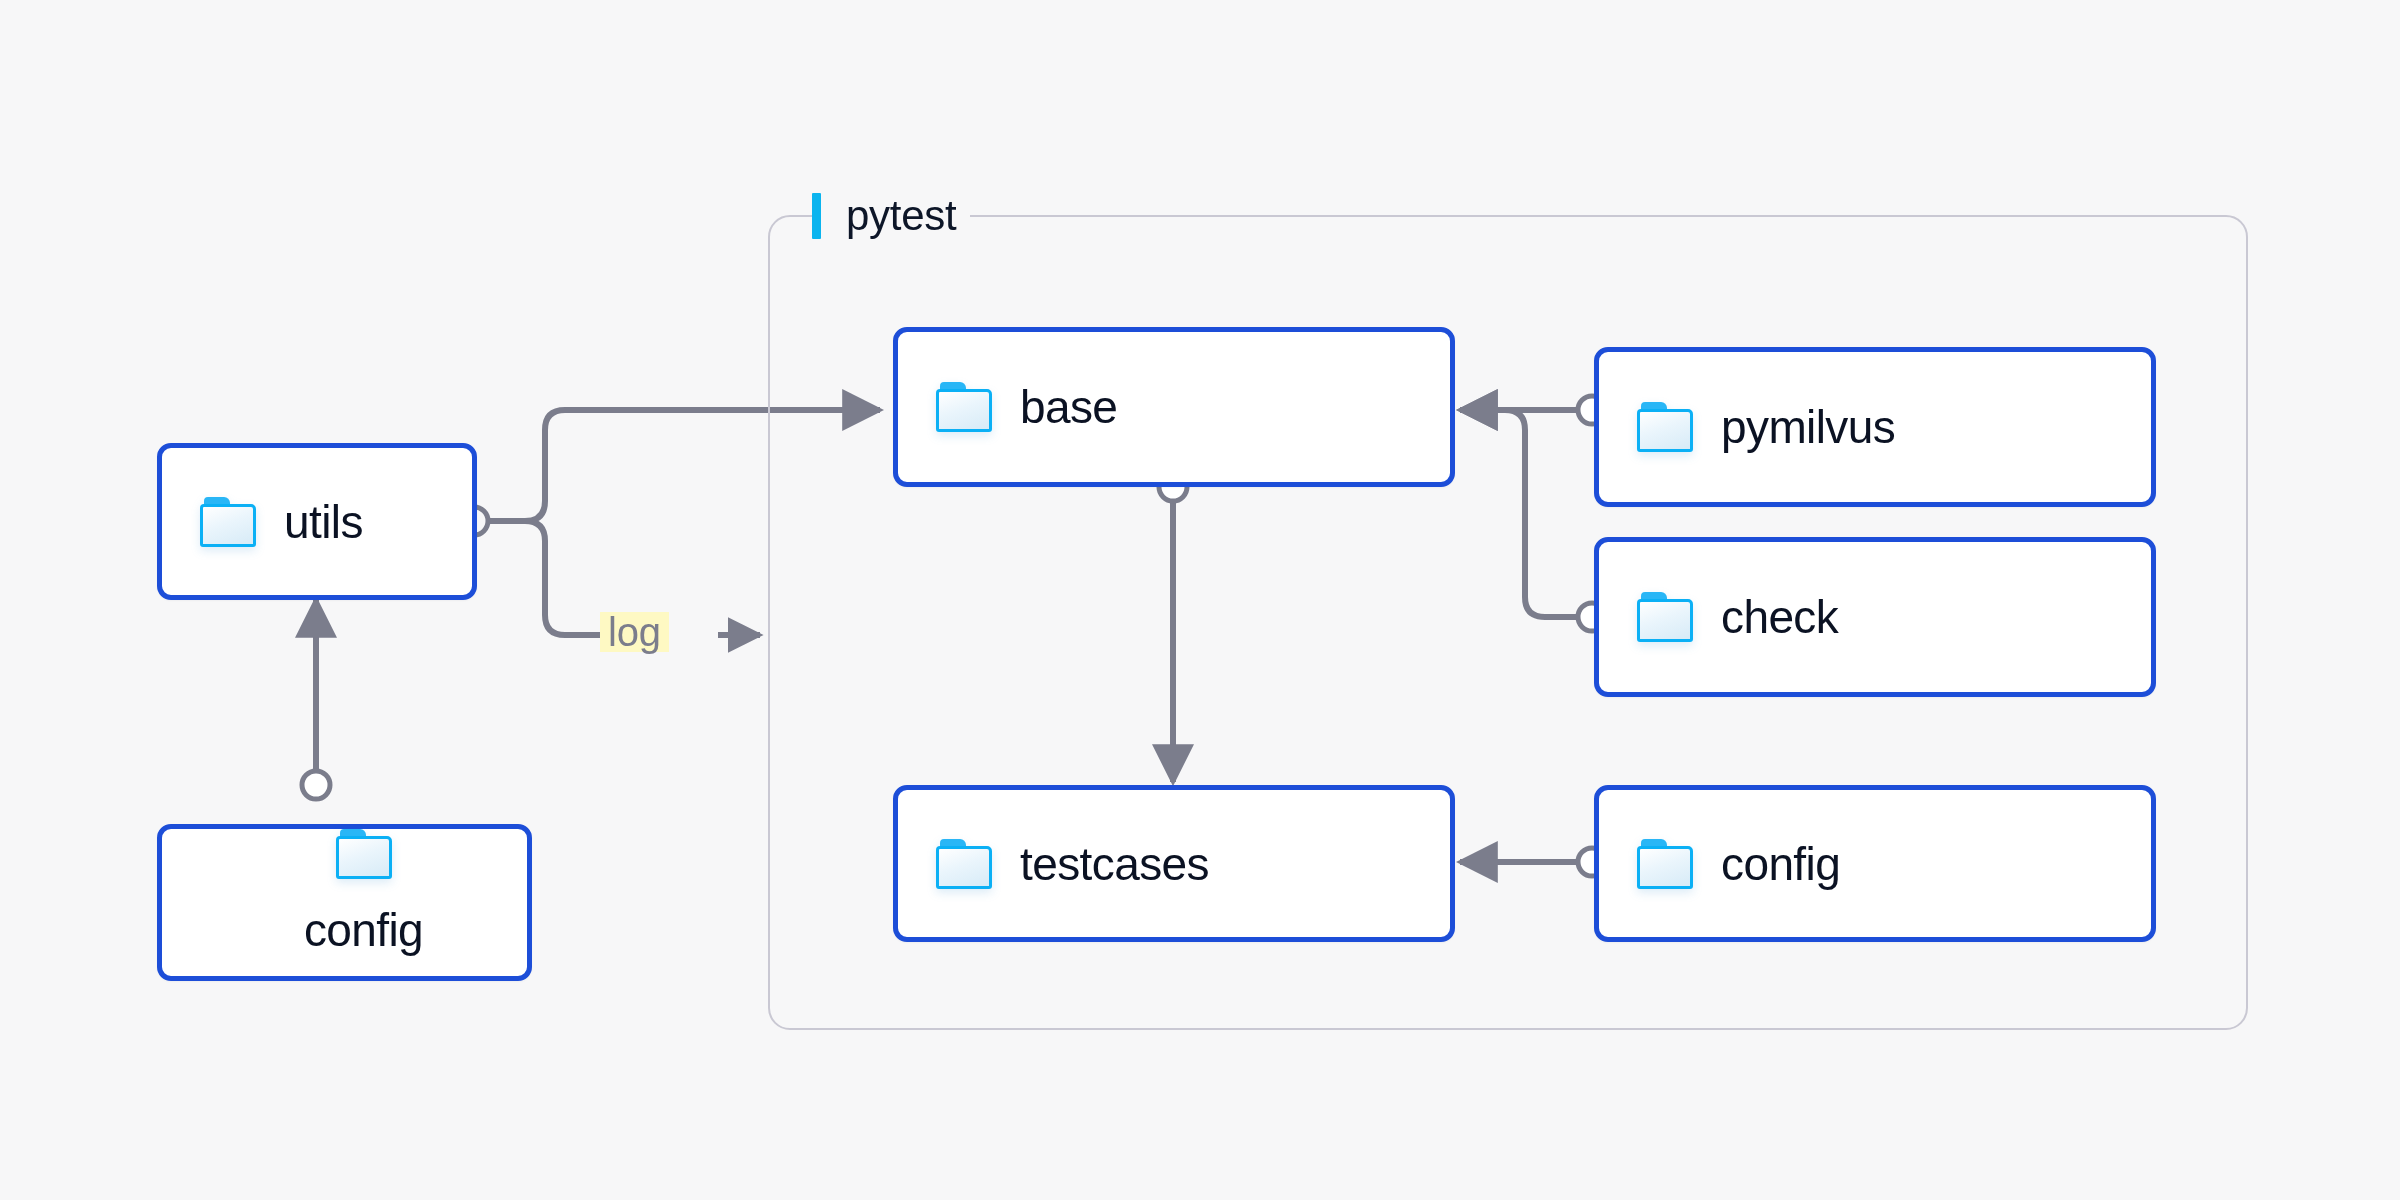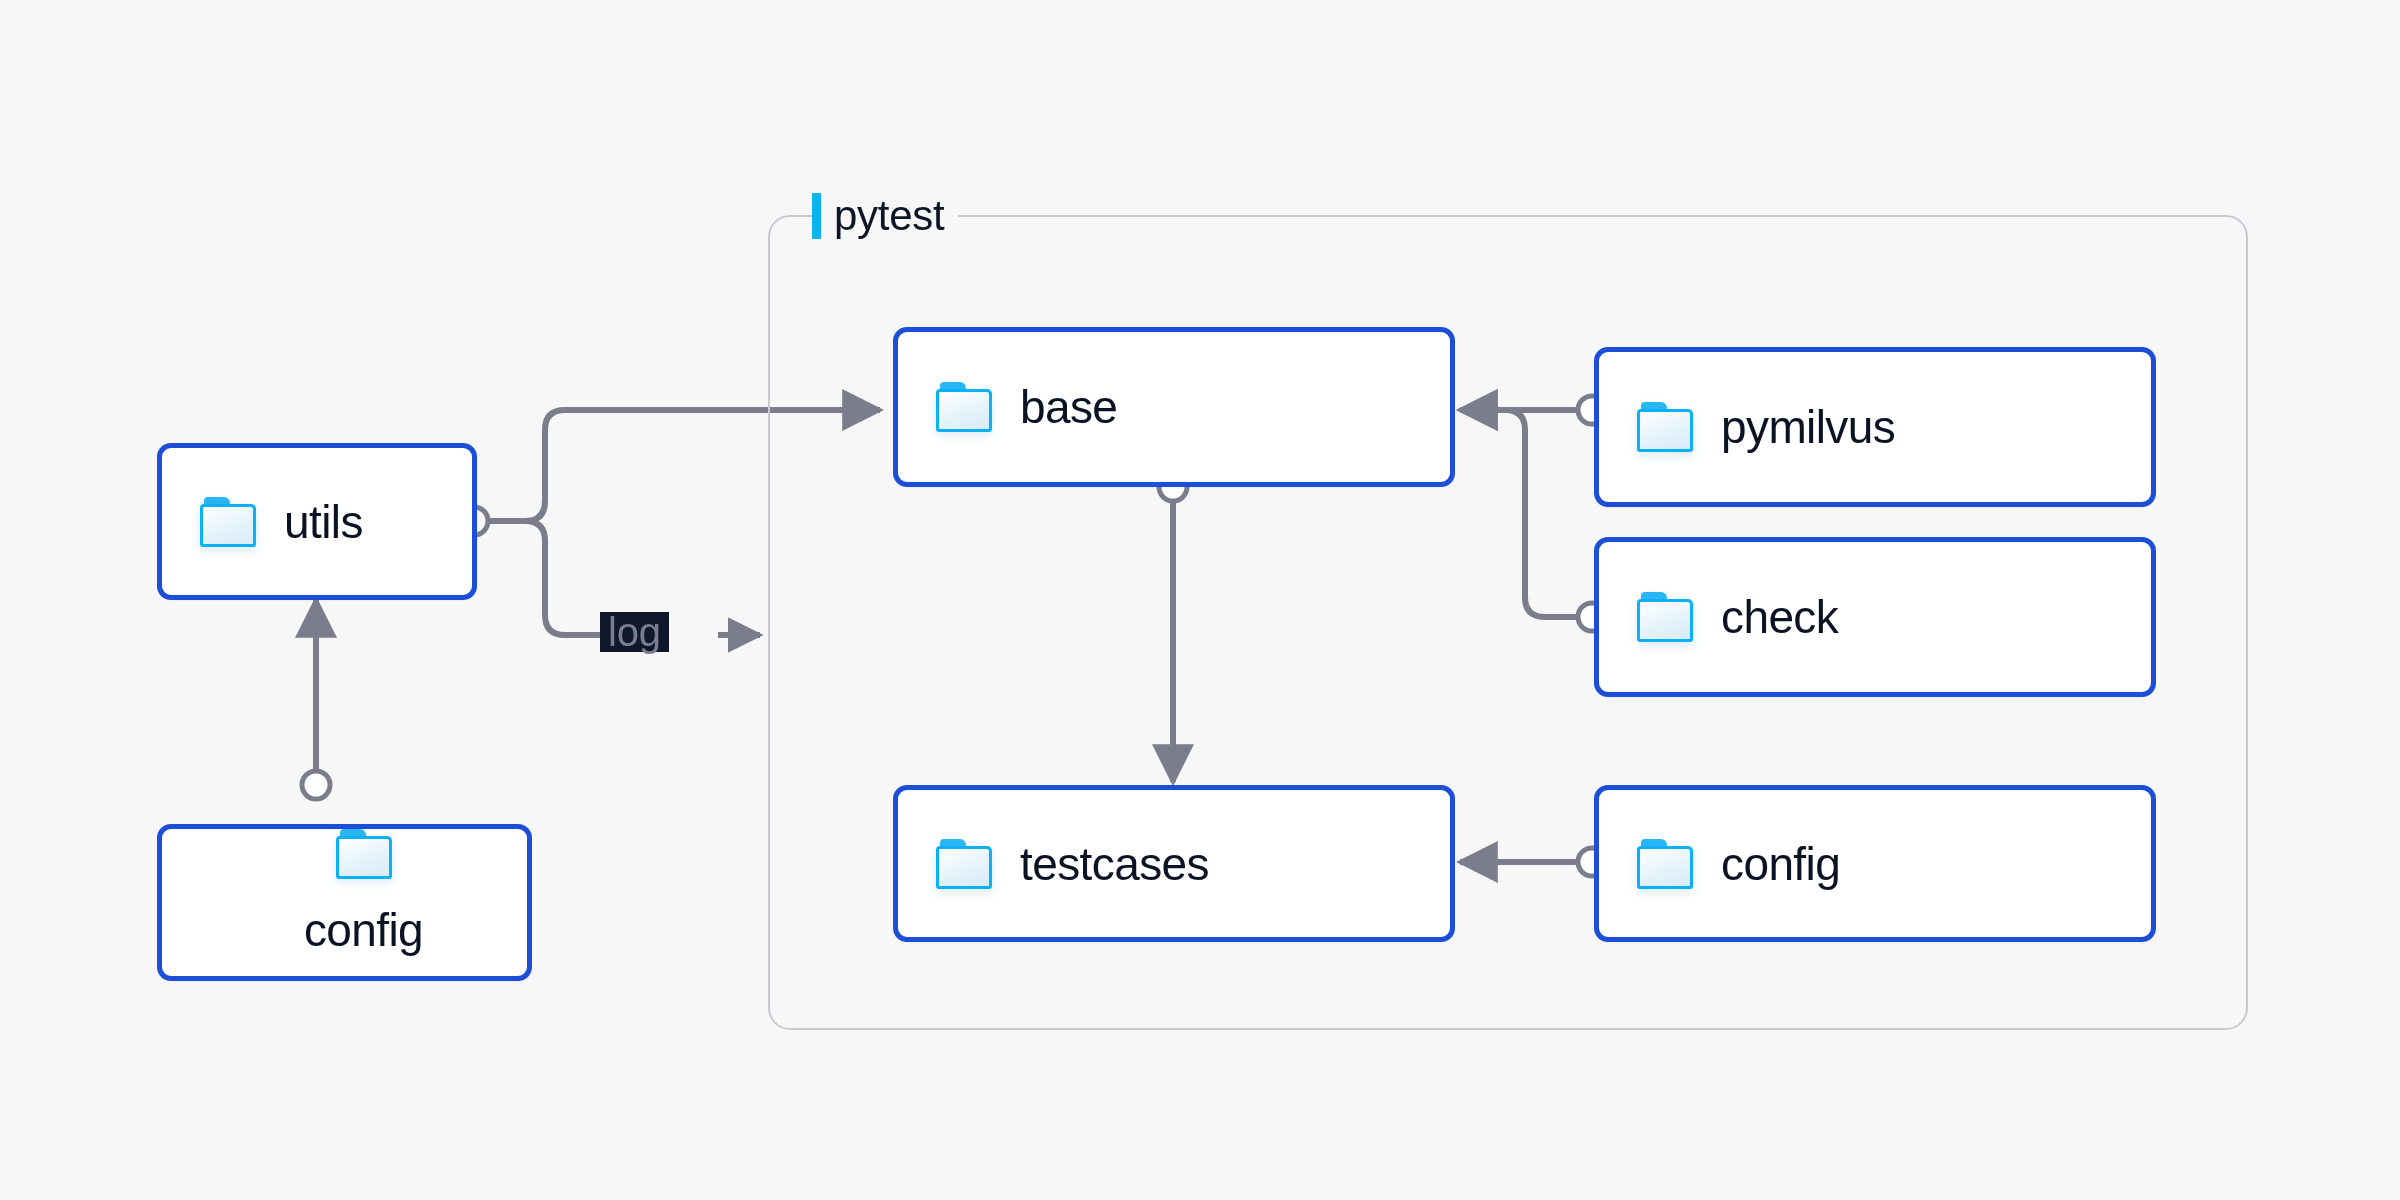--- a/index.html
+++ b/index.html
@@ -30,21 +30,21 @@
     position: absolute;
     box-sizing: border-box;
     border: 2px solid #c9c8d3;
     border-radius: 22px;
     background: transparent;
   }
   .group-label {
     position: absolute;
     display: flex;
     align-items: center;
-    gap: 13px;
+    gap: 25px;
     background: #f7f7f8;
     padding: 0 14px 0 0;
     white-space: nowrap;
   }
   .group-label .bar {
     width: 9px;
     height: 46px;
     border-radius: 1px;
     background: #0bb4ef;
     flex: 0 0 auto;
@@ -103,21 +103,21 @@
     border-radius: 4px 5px 3px 3px;
     background: linear-gradient(160deg, #ffffff 0%, #eaf5fc 45%, #d7ebf7 100%);
   }
   
   .edge-label {
     position: absolute;
     font-size: 40px;
     color: #7b7d8c;
     letter-spacing: -0.2px;
     line-height: 1;
-    background: #0f172a;
+    background: #fef9c3;
     padding: 0 8px;
     white-space: nowrap;
   }
 </style>
 </head>
 <body>
 
 <div id="canvas">
 
   <svg class="edges" viewBox="0 0 2400 1200" width="2400" height="1200">

